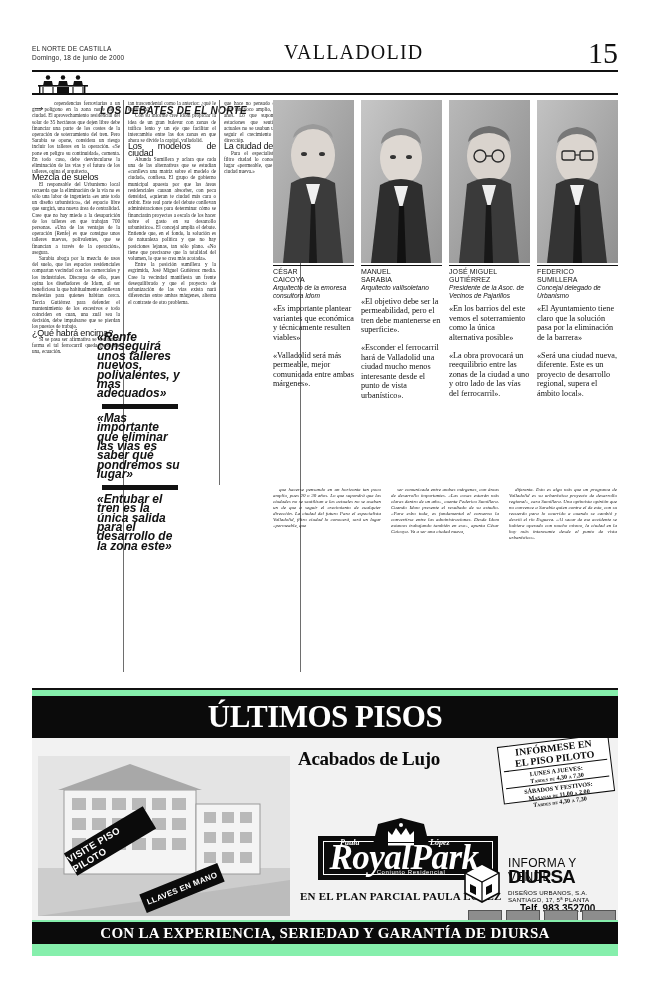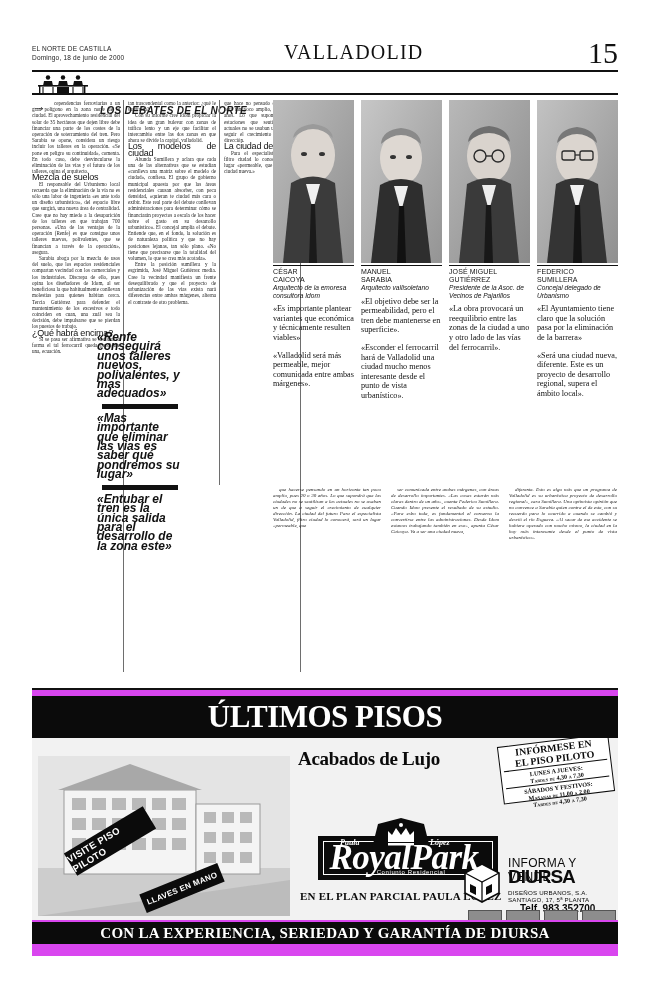--- a/index.html
+++ b/index.html
@@ -245,21 +245,21 @@
   .lcol.l1 { left: 0px; }
   .lcol.l2 { left: 118px; }
   .lcol.l3 { left: 236px; }
   .lcol p { margin: 0; text-indent: 6px; }
 
   
   .ad {
     position: absolute;
     left: 32px; top: 688px;
     width: 586px; height: 266px;
-    background: #d946ef;
+    background: #86efac;
     border-top: 2px solid #111;
   }
   .ad-head {
     position: absolute;
     left: 0; top: 6px;
     width: 586px; height: 42px;
     background: #0b0b0b;
     color: #fff;
     display: flex;
     align-items: center;
@@ -689,20 +689,21 @@
     <div class="nm">SARABIA</div>
     <div class="role">Arquitecto vallisoletano</div>
     <div class="qt">«El objetivo debe ser la permeabilidad, pero el tren debe mantenerse en superficie».</div>
     <div class="qt">«Esconder el ferrocarril hará de Valladolid una ciudad mucho menos interesante desde el punto de vista urbanístico».</div>
   </div>
 
   <div class="namecol n3">
     <div class="nm">JOSÉ MIGUEL</div>
     <div class="nm">GUTIÉRREZ</div>
     <div class="role">Presidente de la Asoc. de Vecinos de Pajarillos</div>
+    <div class="qt">«En los barrios del este vemos el soterramiento como la única alternativa posible»</div>
     <div class="qt">«La obra provocará un reequilibrio entre las zonas de la ciudad a uno y otro lado de las vías del ferrocarril».</div>
   </div>
 
   <div class="namecol n4">
     <div class="nm">FEDERICO</div>
     <div class="nm">SUMILLERA</div>
     <div class="role">Concejal delegado de Urbanismo</div>
     <div class="qt">«El Ayuntamiento tiene claro que la solución pasa por la eliminación de la barrera»</div>
     <div class="qt">«Será una ciudad nueva, diferente. Este es un proyecto de desarrollo regional, supera el ámbito local».</div>
   </div>

